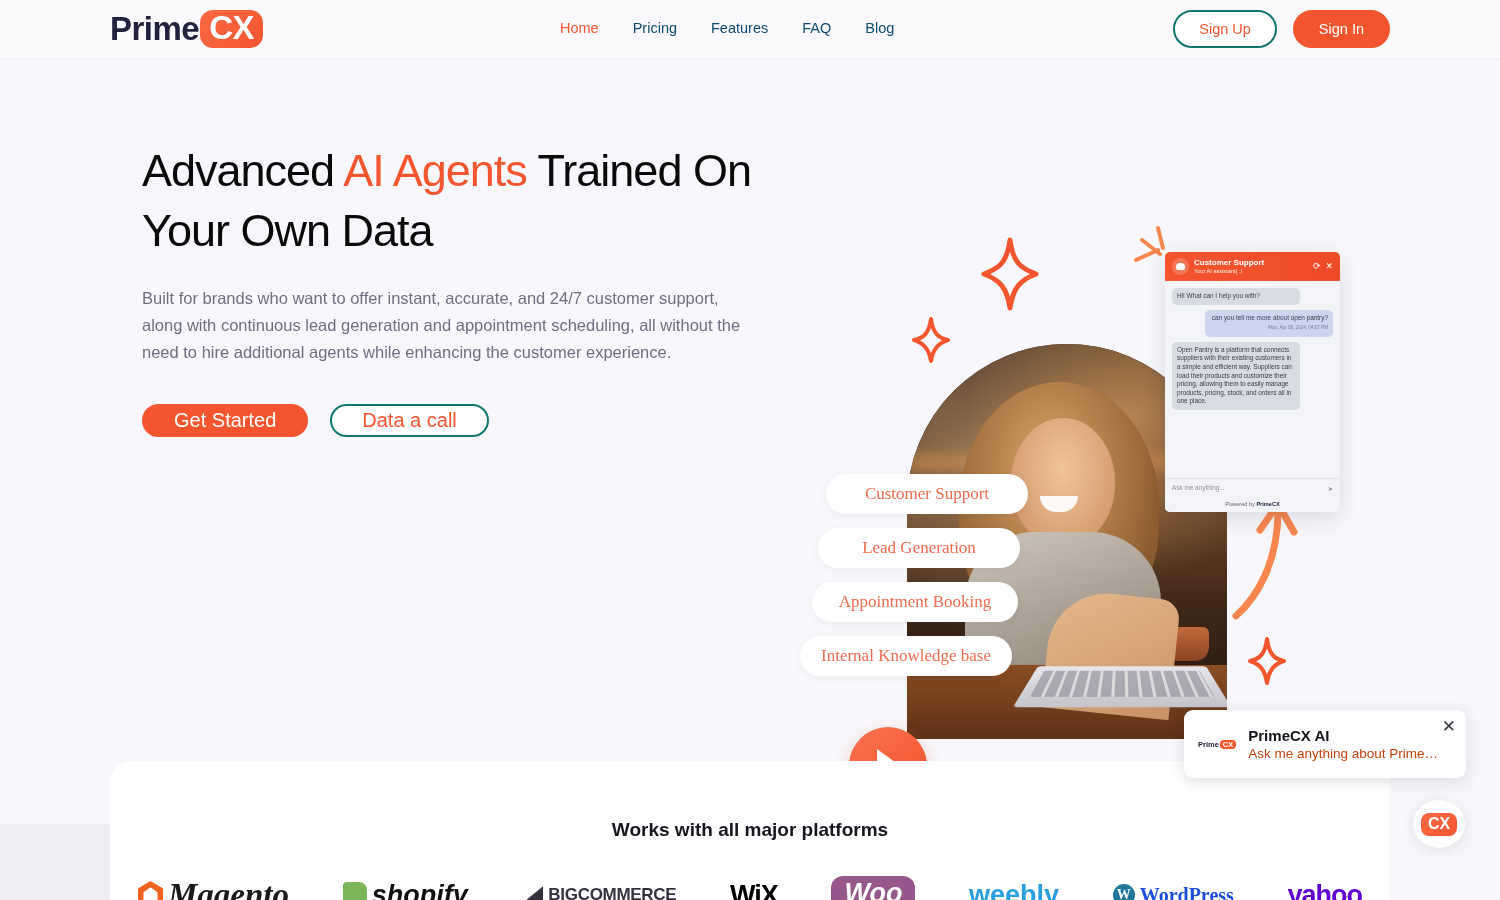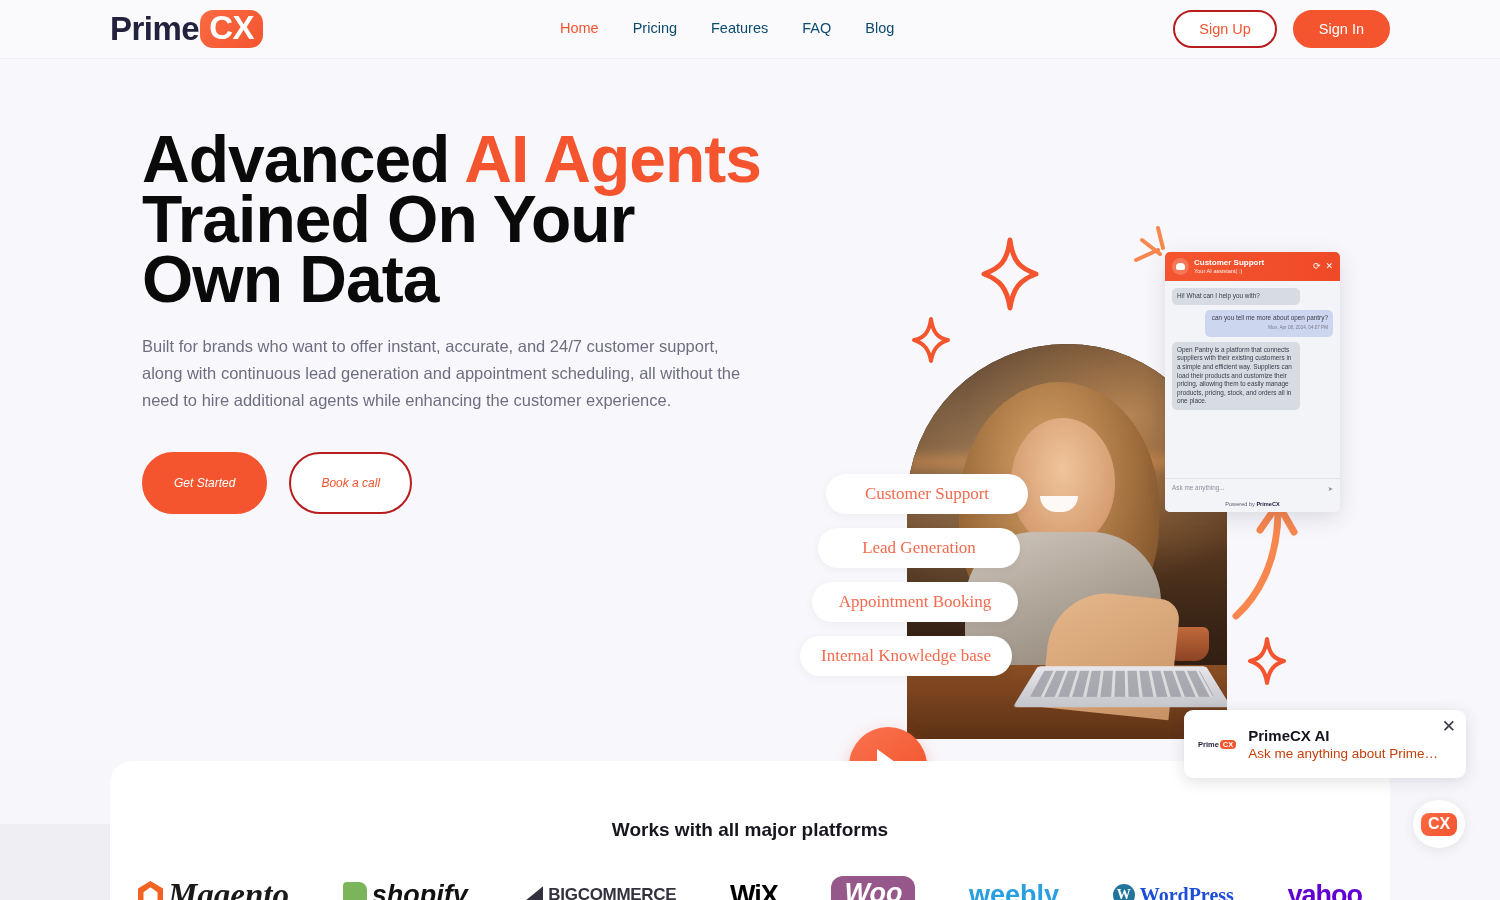--- a/index.html
+++ b/index.html
@@ -60,50 +60,51 @@
     align-items: center;
   }
   .btn-pill {
     border-radius: 999px;
     font-size: 14.5px;
     padding: 9px 24px;
     cursor: pointer;
     white-space: nowrap;
   }
   .btn-outline {
-    border: 2px solid #b91c1c;
+    border: 2px solid #0f766e;
     color: #f4552f;
     background: #fff;
   }
   .btn-solid {
     border: 2px solid #f4552f;
     background: #f4552f;
     color: #fff;
   }
 
   
   .hero { position: relative; height: 702px; background: #f8f8fc; overflow: hidden; }
   .hero-left { position: absolute; left: 142px; top: 70px; width: 620px; }
   h1.headline {
-    font-size: 66px;
+    font-size: 45px;
     line-height: 60px;
-    font-weight: 700;
+    font-weight: 400;
     letter-spacing: -1px;
     color: #0a0a0a;
+    margin-top: 12px;
   }
   h1.headline .hl { color: #f4552f; }
   .sub {
     margin-top: 24px;
     font-size: 16.5px;
     line-height: 27px;
     color: #6e6e80;
     width: 600px;
   }
   .cta { margin-top: 38px; display: flex; gap: 22px; }
-  .cta .btn-pill { font-size: 12px; padding: 22px 30px; font-style: italic; }
+  .cta .btn-pill { font-size: 20px; padding: 3px 30px; }
 
   
   .hero-visual { position: absolute; left: 790px; top: 60px; width: 640px; height: 640px; }
 
   .photo {
     position: absolute;
     left: 117px;
     top: 225px;
     width: 320px;
     height: 395px;
@@ -407,21 +408,21 @@
   </div>
 </div>
 
 <div class="hero">
 
   <div class="hero-left">
     <h1 class="headline"><span>Advanced </span><span class="hl">AI Agents</span><span> Trained On Your Own Data</span></h1>
     <p class="sub">Built for brands who want to offer instant, accurate, and 24/7 customer support, along with continuous lead generation and appointment scheduling, all without the need to hire additional agents while enhancing the customer experience.</p>
     <div class="cta">
       <div class="btn-pill btn-solid">Get Started</div>
-      <div class="btn-pill btn-outline">Book a call</div>
+      <div class="btn-pill btn-outline">Data a call</div>
     </div>
   </div>
 
   <div class="hero-visual">
 
     <svg class="deco" style="left:190px;top:115px" width="60" height="80" viewBox="0 0 60 80">
       <path d="M30 6 C33 28, 40 34, 56 40 C40 46, 33 54, 30 74 C27 54, 20 46, 4 40 C20 34, 27 28, 30 6 Z" fill="none" stroke="#f4552f" stroke-width="5" stroke-linejoin="round"></path>
     </svg>
     <svg class="deco" style="left:120px;top:195px" width="42" height="52" viewBox="0 0 42 52">
       <path d="M21 5 C23 19, 28 24, 38 26 C28 29, 23 35, 21 47 C19 35, 14 29, 4 26 C14 24, 19 19, 21 5 Z" fill="none" stroke="#f4552f" stroke-width="4" stroke-linejoin="round"></path>

